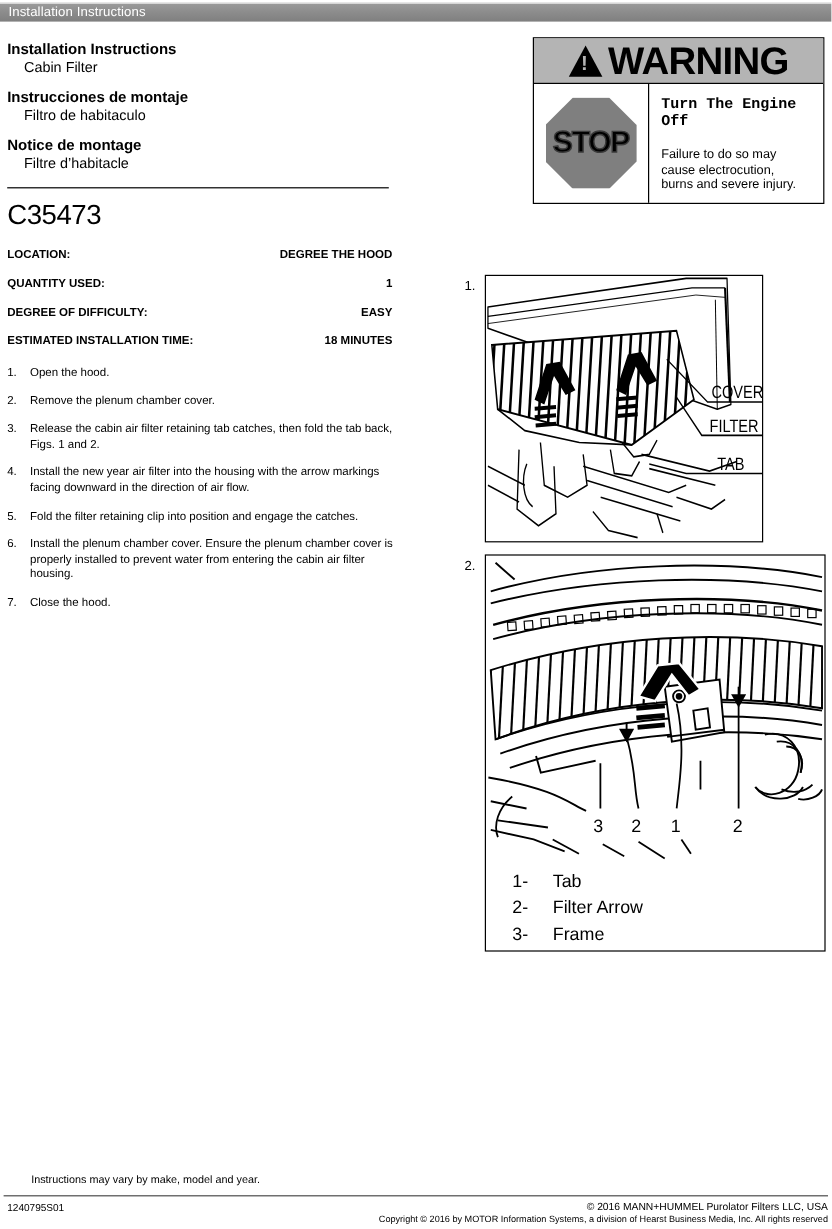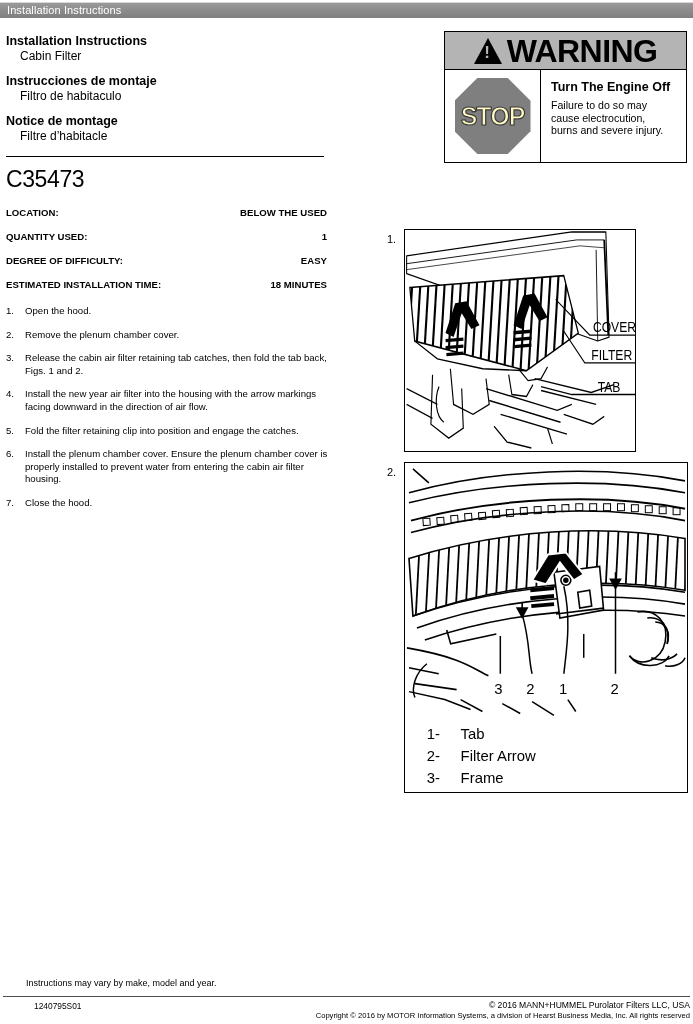--- a/index.html
+++ b/index.html
@@ -154,36 +154,37 @@
   }
   .stop-sign {
     width: 76px; height: 76px;
     background: #7f7f7f;
     clip-path: polygon(30% 0,70% 0,100% 30%,100% 70%,70% 100%,30% 100%,0 70%,0 30%);
     display: flex;
     align-items: center;
     justify-content: center;
   }
   .stop-text {
-    color: #fef9c3;
+    color: #000000;
     font-size: 25px;
     font-weight: bold;
     letter-spacing: -1px;
     -webkit-text-stroke: 1.2px #3a3a3a;
     font-family: "Liberation Sans", sans-serif;
   }
   .warn-text-cell {
     flex: 1 1 auto;
     padding: 10px 6px 8px 10px;
   }
   .warn-head {
     font-size: 12.5px;
     font-weight: bold;
-    margin-bottom: 5px;
+    margin-bottom: 15px;
     line-height: 14px;
+    font-family: Liberation Mono, monospace;
   }
   .warn-line {
     font-size: 10.6px;
     line-height: 12.6px;
   }
 
   
   .fig-num {
     position: absolute;
     font-size: 11px;
@@ -224,21 +225,20 @@
   .footer-rule {
     position: absolute;
     left: 3px; top: 996px;
     width: 687px;
     border-top: 1.3px solid #4d4d4d;
   }
   .footer-code {
     position: absolute;
     left: 6px; top: 1001px;
     font-size: 8.4px;
-    margin-left: 28px;
   }
   .footer-right {
     position: absolute;
     right: 3px; top: 1000px;
     text-align: right;
   }
   .footer-r1 { font-size: 8.6px; line-height: 11px; }
   .footer-r2 { font-size: 7.6px; line-height: 10px; padding-left: 32px; }
 </style>
 </head>
@@ -266,21 +266,21 @@
   </div>
 
   <hr class="rule">
 
   <div class="partno">C35473</div>
 
   <table class="spec-table">
     <tbody>
       <tr>
         <td>LOCATION:</td>
-        <td class="spec-val">BELOW THE USED</td>
+        <td class="spec-val">DEGREE THE HOOD</td>
       </tr>
       <tr>
         <td>QUANTITY USED:</td>
         <td class="spec-val">1</td>
       </tr>
       <tr>
         <td>DEGREE OF DIFFICULTY:</td>
         <td class="spec-val">EASY</td>
       </tr>
       <tr>

